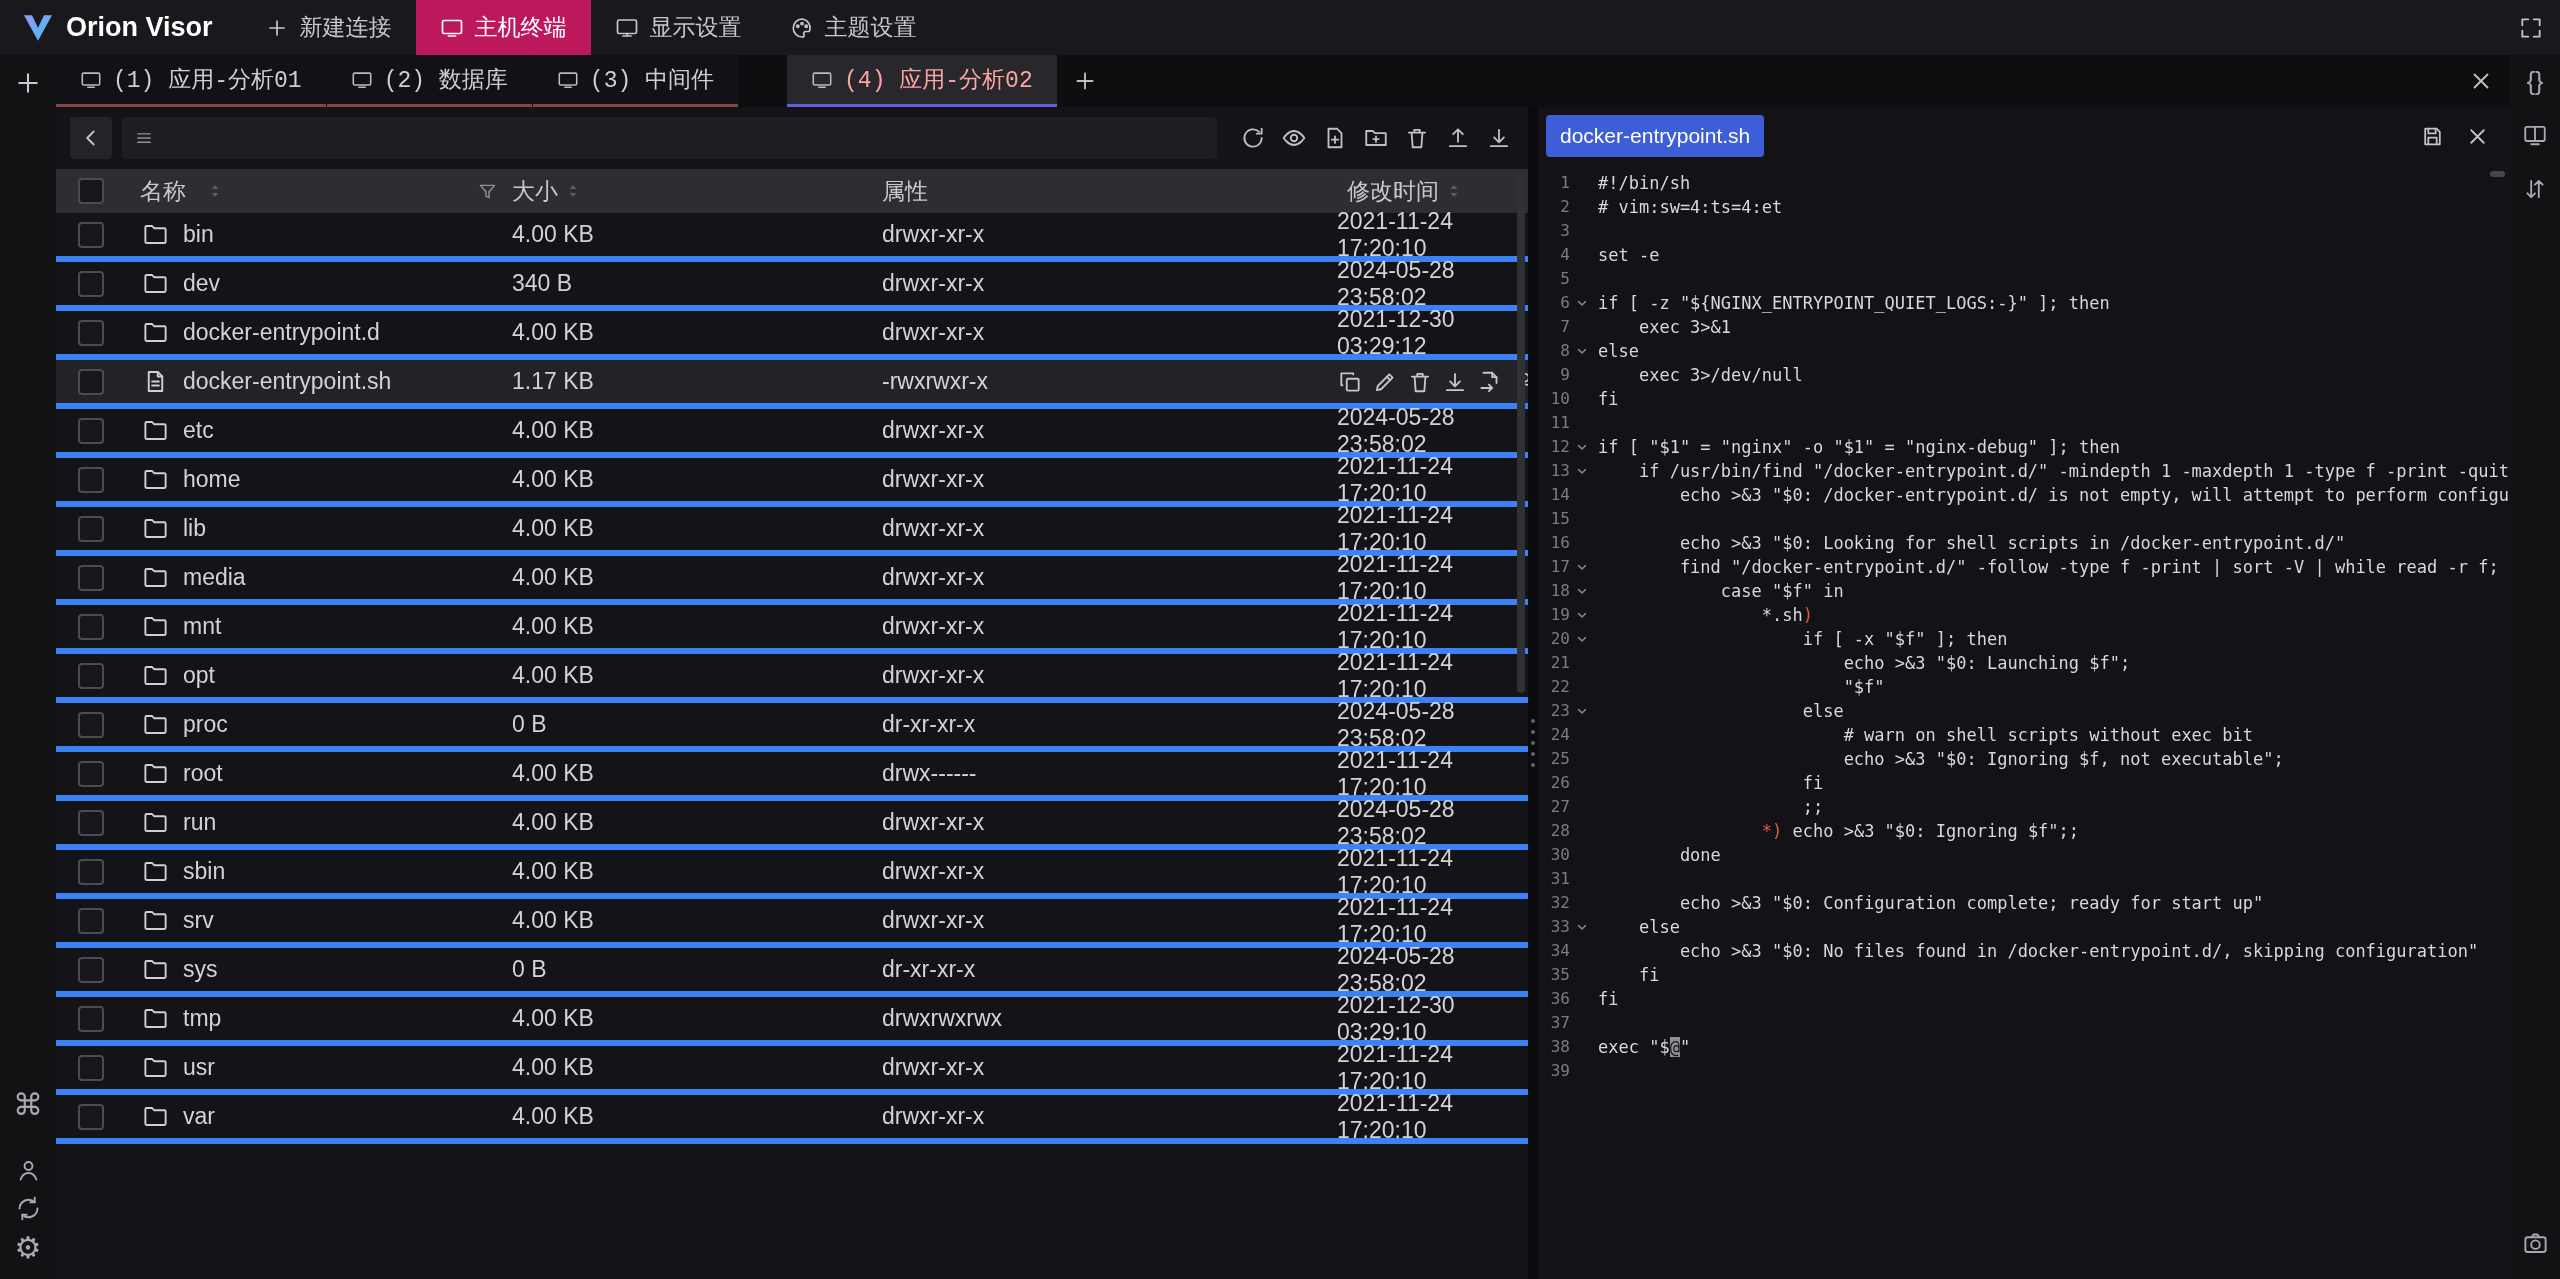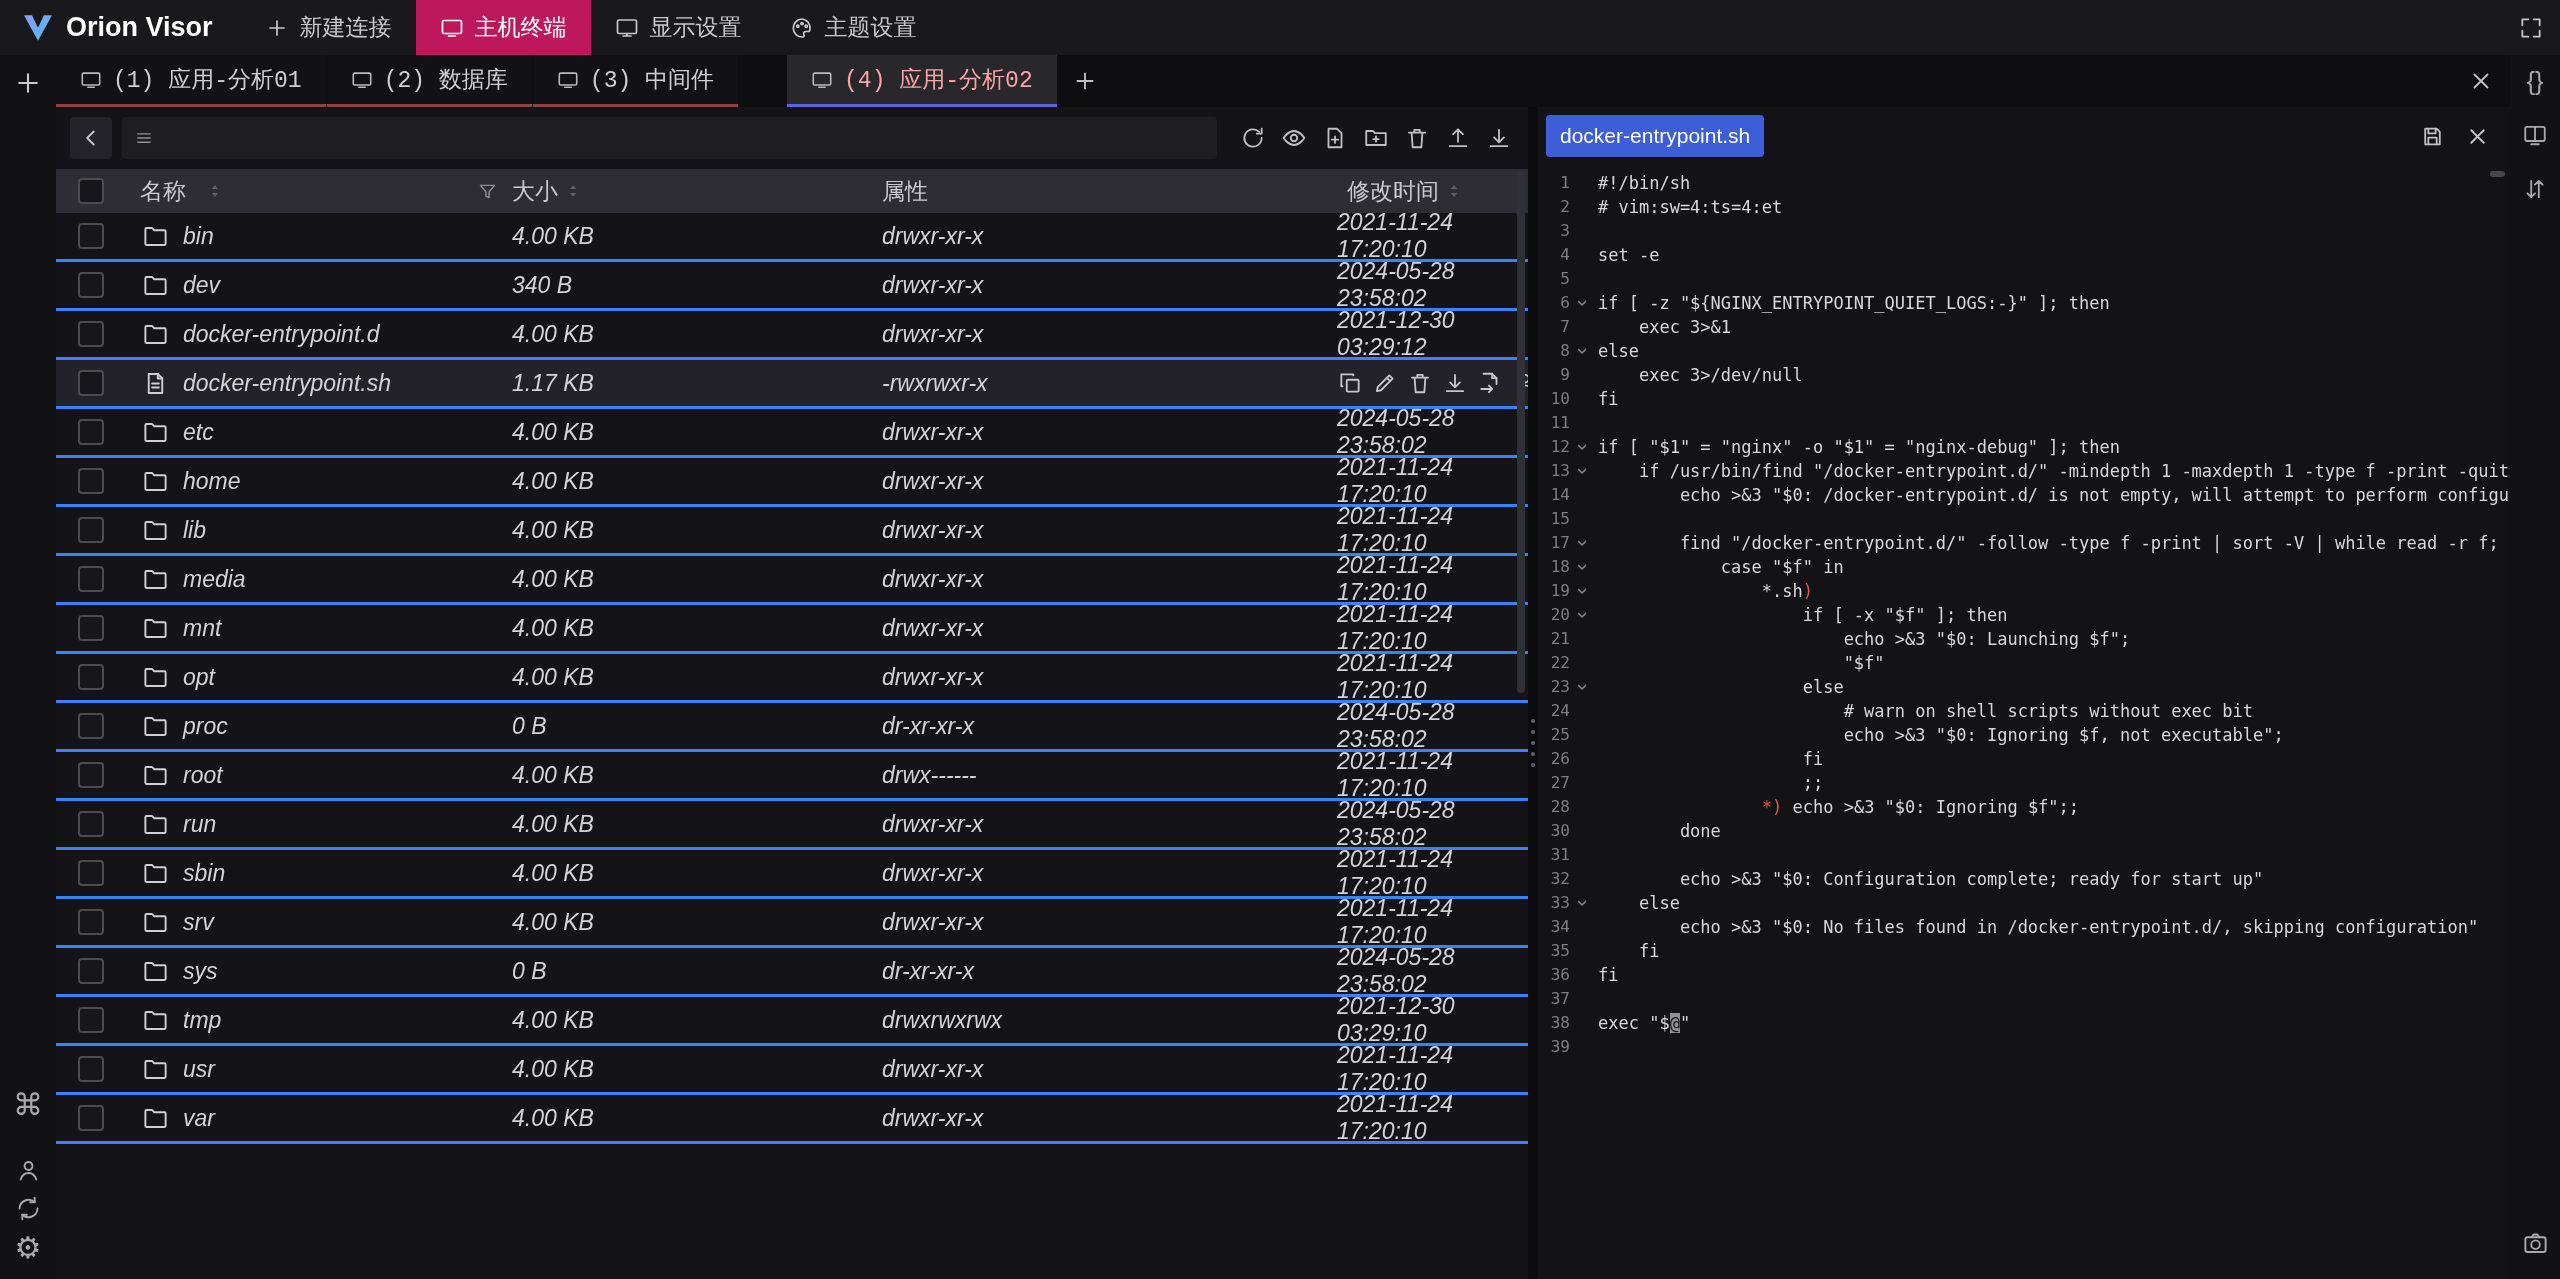--- a/index.html
+++ b/index.html
@@ -38,21 +38,21 @@
   
   .file-panel { position:absolute; top:107px; left:56px; width:1472px; bottom:0; background:#141418; }
   .file-toolbar { display:flex; align-items:center; gap:10px; padding:10px 10px 10px 14px; height:62px; }
   .btn-back { width:42px; height:42px; background:#232329; border-radius:4px; display:flex; align-items:center; justify-content:center; color:#c6c6ca; flex-shrink:0; }
   .path-input-wrap { flex:1; height:42px; background:#1d1d22; border-radius:4px; display:flex; align-items:center; gap:10px; padding:0 12px; color:#8f8f96; }
   .path-input-wrap input { flex:1; background:transparent; border:none; outline:none; color:#d6d6da; font:inherit; }
   .toolbar-icons { display:flex; gap:2px; flex-shrink:0; margin-left:6px; }
   .tool-btn { width:39px; height:42px; display:flex; align-items:center; justify-content:center; color:#bfbfc4; }
 
   .t-head { height:44px; background:#2d2d33; display:flex; align-items:center; color:#c9c9cd; }
-  .t-row { height:49px; display:flex; align-items:center; border-bottom:3px solid #3b82f6; color:#d3d3d7; cursor:default;font-style:italic; }
+  .t-row { height:49px; display:flex; align-items:center; border-bottom:6px solid #3b82f6; color:#d3d3d7; cursor:default; }
   .t-row.hover { background:#222228; }
   .col-check { width:72px; display:flex; align-items:center; padding-left:22px; flex-shrink:0; }
   .checkbox { width:26px; height:26px; border:2px solid #4b4b52; border-radius:4px; background:#17171b; display:inline-block; }
   .col-name { width:384px; display:flex; align-items:center; gap:14px; padding-left:14px; flex-shrink:0; }
   .t-head .col-name { padding-left:12px; gap:21px; }
   .head-spacer { flex:1; }
   .col-size { width:370px; flex-shrink:0; }
   .col-attr { width:455px; flex-shrink:0; }
   .col-time { flex:1; display:flex; align-items:center; justify-content:flex-end; padding-right:66px; gap:7px; }
   .col-time.has-actions { padding-right:54px; gap:9px; color:#c6c6cb; }
@@ -761,20 +761,21 @@
       <div class="code-line"><span class="ln">10</span><span class="fold"></span><span class="code-text">fi</span></div>
       <div class="code-line"><span class="ln">11</span><span class="fold"></span><span class="code-text"></span></div>
       <div class="code-line"><span class="ln">12</span><span class="fold"><svg width="14" height="14" viewBox="0 0 24 24" fill="none" stroke="currentColor" stroke-width="2.6" stroke-linecap="round" stroke-linejoin="round">
             <path d="M6 9.5l6 6 6-6"></path>
           </svg></span><span class="code-text">if [ "$1" = "nginx" -o "$1" = "nginx-debug" ]; then</span></div>
       <div class="code-line"><span class="ln">13</span><span class="fold"><svg width="14" height="14" viewBox="0 0 24 24" fill="none" stroke="currentColor" stroke-width="2.6" stroke-linecap="round" stroke-linejoin="round">
             <path d="M6 9.5l6 6 6-6"></path>
           </svg></span><span class="code-text">    if /usr/bin/find "/docker-entrypoint.d/" -mindepth 1 -maxdepth 1 -type f -print -quit 2&gt;/dev/null | read v; then</span></div>
       <div class="code-line"><span class="ln">14</span><span class="fold"></span><span class="code-text">        echo &gt;&amp;3 "$0: /docker-entrypoint.d/ is not empty, will attempt to perform configuration"</span></div>
       <div class="code-line"><span class="ln">15</span><span class="fold"></span><span class="code-text"></span></div>
+      <div class="code-line"><span class="ln">16</span><span class="fold"></span><span class="code-text">        echo &gt;&amp;3 "$0: Looking for shell scripts in /docker-entrypoint.d/"</span></div>
       <div class="code-line"><span class="ln">17</span><span class="fold"><svg width="14" height="14" viewBox="0 0 24 24" fill="none" stroke="currentColor" stroke-width="2.6" stroke-linecap="round" stroke-linejoin="round">
             <path d="M6 9.5l6 6 6-6"></path>
           </svg></span><span class="code-text">        find "/docker-entrypoint.d/" -follow -type f -print | sort -V | while read -r f; do</span></div>
       <div class="code-line"><span class="ln">18</span><span class="fold"><svg width="14" height="14" viewBox="0 0 24 24" fill="none" stroke="currentColor" stroke-width="2.6" stroke-linecap="round" stroke-linejoin="round">
             <path d="M6 9.5l6 6 6-6"></path>
           </svg></span><span class="code-text">            case "$f" in</span></div>
       <div class="code-line"><span class="ln">19</span><span class="fold"><svg width="14" height="14" viewBox="0 0 24 24" fill="none" stroke="currentColor" stroke-width="2.6" stroke-linecap="round" stroke-linejoin="round">
             <path d="M6 9.5l6 6 6-6"></path>
           </svg></span><span class="code-text">                *.sh<span class="tok-red">)</span></span></div>
       <div class="code-line"><span class="ln">20</span><span class="fold"><svg width="14" height="14" viewBox="0 0 24 24" fill="none" stroke="currentColor" stroke-width="2.6" stroke-linecap="round" stroke-linejoin="round">

